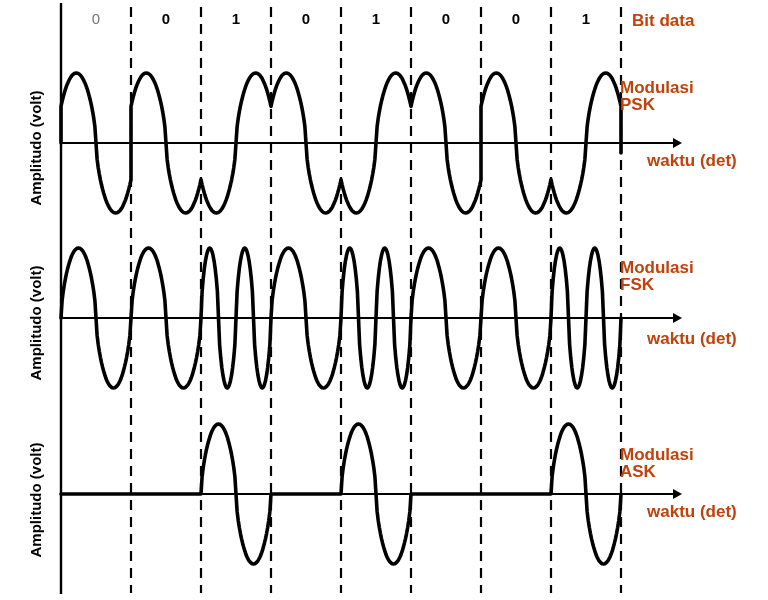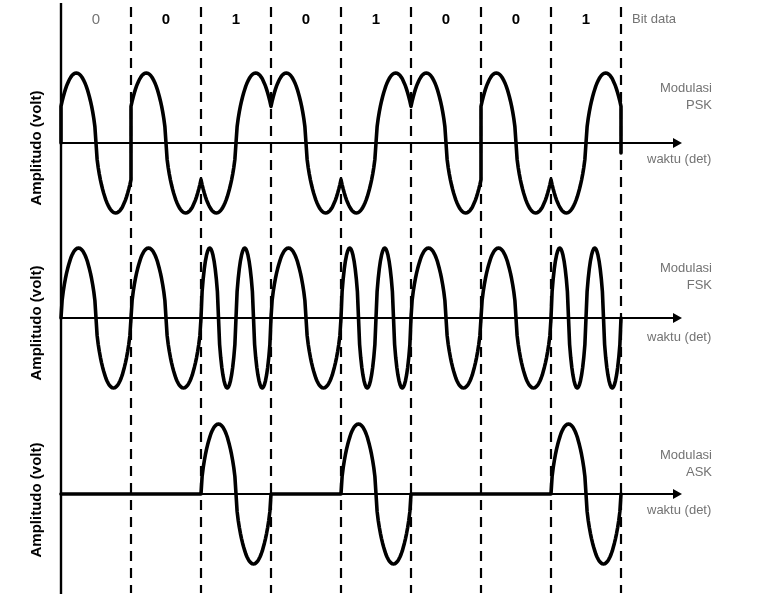--- a/index.html
+++ b/index.html
@@ -1,28 +1,28 @@
 <!DOCTYPE html>
 <html><head>
 <meta charset="utf-8">
 <style>
   html,body{margin:0;padding:0;background:#fff;}
   .fig{
     position:relative;width:768px;height:600px;background:#fff;overflow:hidden;
     font-family:"Liberation Sans",sans-serif;color:#000;
   }
   .fig svg{position:absolute;left:0;top:0;}
-  .txt{position:absolute;font-weight:normal;font-size:13px;color:#737373;white-space:nowrap;}
+  .txt{position:absolute;font-weight:bold;font-size:17px;color:#c2410c;white-space:nowrap;}
   .bit-label{
     position:absolute;top:10px;width:30px;text-align:center;
     font-weight:bold;font-size:15px;color:#000;
   }
   .bit-label.muted{color:#757575;font-weight:normal;}
   .bitdata{left:632px;top:11px;}
-  .mod{left:620px;width:92px;text-align:right;line-height:17px;}
+  .mod{left:620px;width:92px;text-align:left;line-height:17px;}
   .mod0{top:79px;}
   .mod1{top:259px;}
   .mod2{top:446px;}
   .waktu{left:647px;}
   .wk0{top:151px;}
   .wk1{top:329px;}
   .wk2{top:502px;}
   .amp{
     position:absolute;left:-49px;width:170px;height:18px;text-align:center;
     font-weight:bold;font-size:15px;transform:rotate(-90deg);

